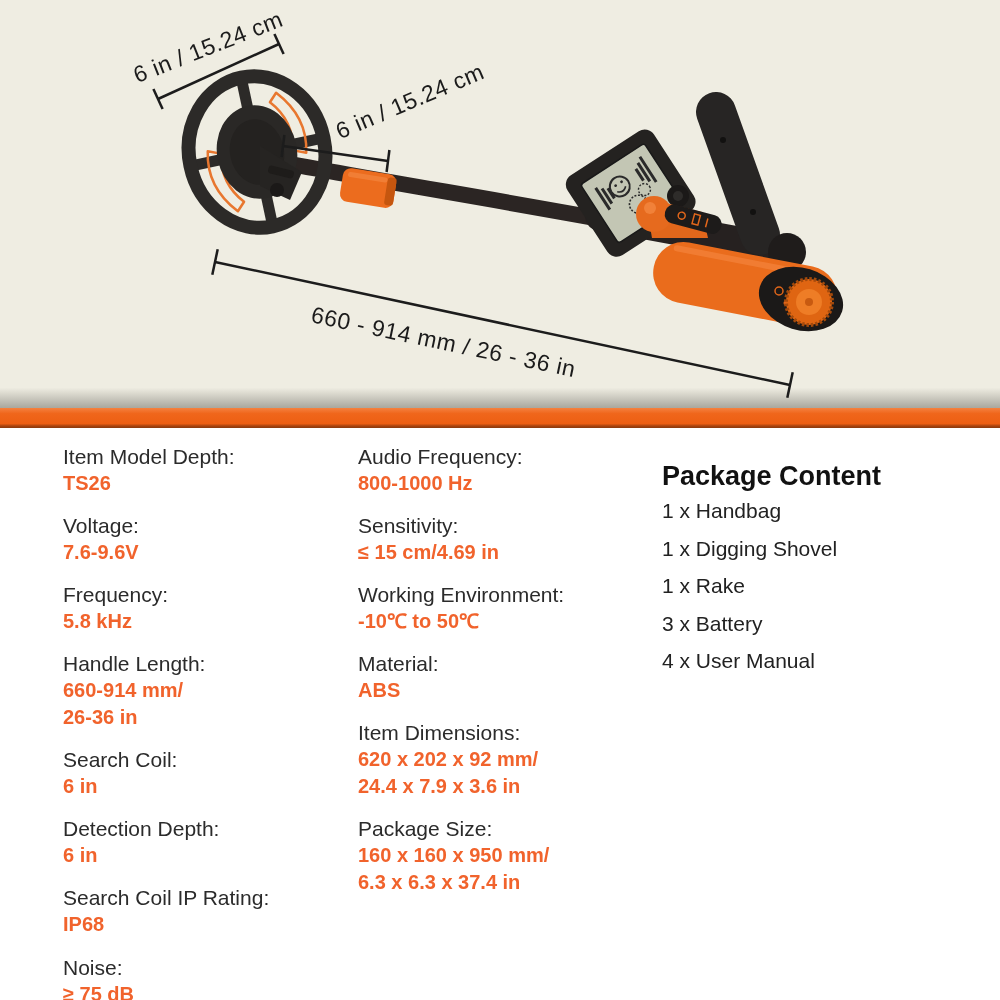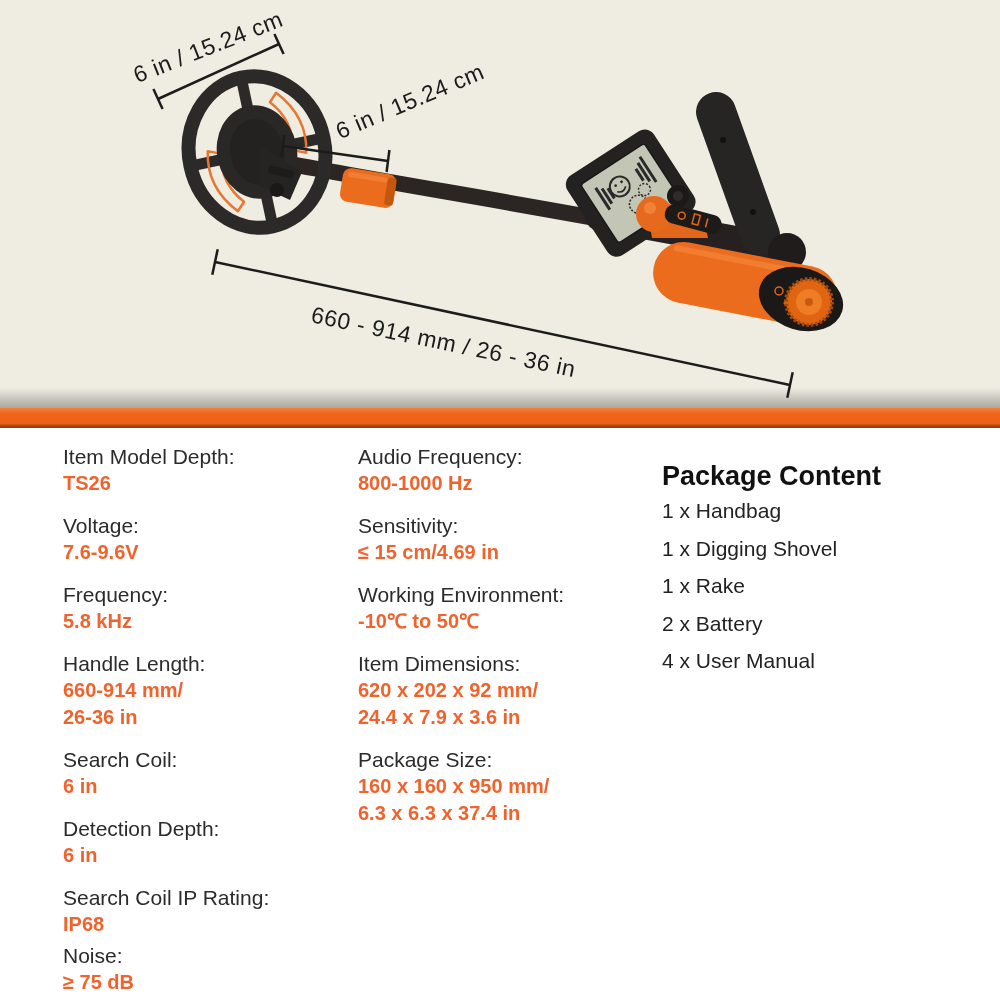--- a/index.html
+++ b/index.html
@@ -37,21 +37,21 @@
   
   .divider{
     position:absolute;left:0;top:408px;width:1000px;height:20px;
     background:linear-gradient(180deg,#F48140 0%,#F0661B 28%,#ED5F13 78%,#A8430F 90%,#8C3A0C 100%);
   }
   
   .specs-col{position:absolute;}
   #spec-col-1{left:63px;top:443px;width:280px;}
   #spec-col-2{left:358px;top:443px;width:290px;}
   .spec-pair{margin-bottom:15px;}
-  #spec-col-1 .spec-pair:nth-child(7){margin-bottom:4px;}
+  #spec-col-1 .spec-pair:nth-child(7){margin-bottom:16px;}
   .spec-label{
     font-size:21px;line-height:27px;color:var(--text-dark);
   }
   .spec-value{
     font-size:20px;line-height:27px;font-weight:bold;color:var(--accent);
     white-space:pre-line;
   }
   
   #package-col{left:662px;top:460px;width:300px;position:absolute;}
   .pkg-title{font-size:27px;line-height:32px;font-weight:bold;color:#111111;}
@@ -211,33 +211,37 @@
     </div>
     <div class="spec-pair">
       <div class="spec-label">Sensitivity:</div>
       <div class="spec-value">≤ 15 cm/4.69 in</div>
     </div>
     <div class="spec-pair">
       <div class="spec-label">Working Environment:</div>
       <div class="spec-value">-10℃ to 50℃</div>
     </div>
     <div class="spec-pair">
+      <div class="spec-label">Material:</div>
+      <div class="spec-value">ABS</div>
+    </div>
+    <div class="spec-pair">
       <div class="spec-label">Item Dimensions:</div>
       <div class="spec-value">620 x 202 x 92 mm/
 24.4 x 7.9 x 3.6 in</div>
     </div>
     <div class="spec-pair">
       <div class="spec-label">Package Size:</div>
       <div class="spec-value">160 x 160 x 950 mm/
 6.3 x 6.3 x 37.4 in</div>
     </div>
   </div>
 
 <div id="package-col">
   <div class="pkg-title">Package Content</div>
   <div class="pkg-list" id="pkg-list">
       <div class="pkg-item">1 x Handbag</div>
       <div class="pkg-item">1 x Digging Shovel</div>
       <div class="pkg-item">1 x Rake</div>
-      <div class="pkg-item">2 x Battery</div>
+      <div class="pkg-item">3 x Battery</div>
       <div class="pkg-item">4 x User Manual</div>
     </div>
 </div>
 
 </body></html>

